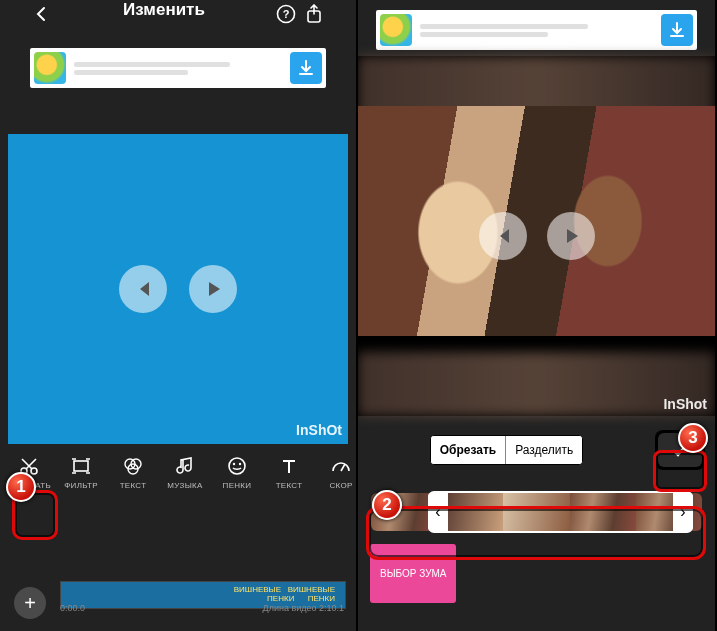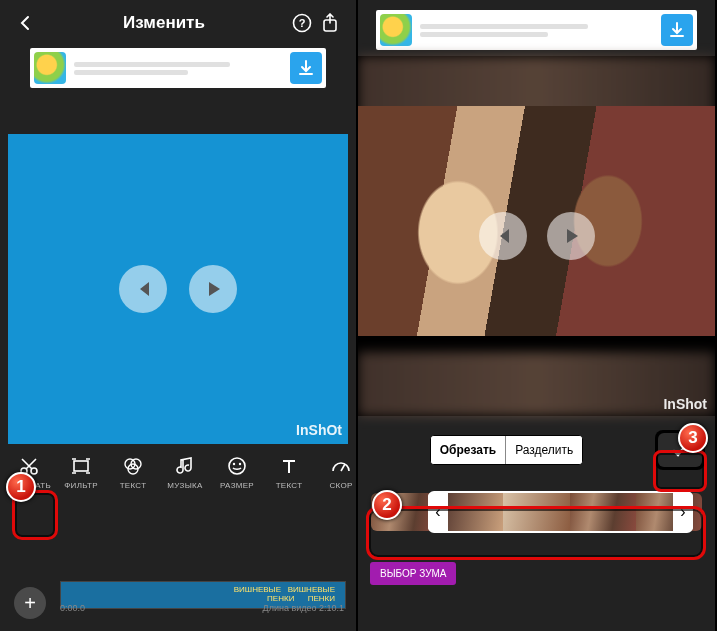--- a/index.html
+++ b/index.html
@@ -2,21 +2,21 @@
 <html><head>
 <meta charset="utf-8">
 <style>
   *{box-sizing:border-box;margin:0;padding:0;font-family:-apple-system,Helvetica,Arial,sans-serif}
   body{background:#000;width:717px;height:631px;overflow:hidden;display:flex;gap:2px}
   .panel{background:#222;position:relative;height:631px;overflow:hidden}
   .left{width:356px}
   .right{width:357px}
 
   
-  .hdr{display:flex;align-items:center;height:46px;padding:0 12px;color:#fff}
+  .hdr{display:flex;align-items:flex-start;height:46px;padding:0 28px;color:#fff}
   .hdr .spacer{flex:1}
   .hdr .title{font-size:17px;font-weight:600}
   .icon-btn{width:28px;height:28px;display:flex;align-items:center;justify-content:center;color:#fff;cursor:pointer}
   .icon-btn svg{display:block}
 
   
   .ad{background:#fff;margin:2px 30px 6px 30px;height:40px;border-radius:2px;display:flex;align-items:center;padding:3px 4px;gap:8px;position:relative}
   .ad .blob{width:32px;height:32px;border-radius:4px;background:radial-gradient(circle at 40% 40%,#ffd24c 0 35%,#8fd04a 40% 60%,#35b6e6 70% 100%)}
   .ad .txt{flex:1}
   .ad .line{height:5px;background:rgba(0,0,0,.12);border-radius:2px;margin:3px 0}
@@ -69,21 +69,21 @@
   .range-strip{margin:6px 10px;height:44px;border-radius:8px;position:relative}
   .range-inner{position:absolute;inset:3px;border-radius:6px;overflow:hidden;display:flex}
   .thumb{flex:1;background:linear-gradient(100deg,#7a4d38,#b08a6f,#5c3e30,#8a4a3e)}
   .thumb:nth-child(2){background:linear-gradient(100deg,#4b2f29,#caa07c)}
   .thumb:nth-child(3){background:linear-gradient(100deg,#d8c2a7,#8c5c40)}
   .handle{position:absolute;top:3px;bottom:3px;width:20px;background:#fff;display:flex;align-items:center;justify-content:center;color:#000;font-size:16px;cursor:ew-resize}
   .handle.left{left:60px;border-radius:4px 0 0 4px}
   .handle.right{right:12px;border-radius:0 4px 4px 0}
   .range-outline{position:absolute;left:60px;right:12px;top:1px;bottom:1px;border:2px solid #fff;border-radius:6px;pointer-events:none}
 
-  .tag{margin:22px 12px;display:inline-block;background:#a21caf;color:#fff;font-size:10px;padding:6px 10px;border-radius:3px;cursor:pointer}
+  .tag{margin:4px 12px;display:inline-block;background:#ec4899;color:#fff;font-size:10px;padding:24px 10px;border-radius:3px;cursor:pointer}
 
   
   .badge{position:absolute;width:30px;height:30px;border-radius:50%;background:radial-gradient(circle at 35% 30%,#ff6a4d,#c8120a 70%);border:2px solid #fff;color:#fff;font-weight:800;display:flex;align-items:center;justify-content:center;font-size:17px;box-shadow:0 0 4px #000;z-index:20}
   .hl{position:absolute;border:3px solid #e00909;border-radius:10px;pointer-events:none;z-index:15;box-shadow:0 0 0 2px rgba(0,0,0,.6) inset}
 </style>
 </head>
 <body>
 
 <div class="panel left">
   <div class="hdr">
@@ -178,21 +178,21 @@
     </div>
     <div class="tool">
       <div class="ticon">
           <svg width="20" height="20" viewBox="0 0 20 20">
             <circle cx="10" cy="10" r="8" stroke="#fff" stroke-width="1.6" fill="none"></circle>
             <circle cx="7" cy="8" r="1.2" fill="#fff"></circle>
             <circle cx="13" cy="8" r="1.2" fill="#fff"></circle>
             <path d="M6 12c1.3 1.6 6.7 1.6 8 0" stroke="#fff" stroke-width="1.4" fill="none"></path>
           </svg>
         </div>
-      <span class="tool-label">РАЗМЕР</span>
+      <span class="tool-label">ПЕНКИ</span>
     </div>
     <div class="tool">
       <div class="ticon">
           <svg width="20" height="20" viewBox="0 0 20 20">
             <path d="M4 5h12M10 5v12" stroke="#fff" stroke-width="2"></path>
           </svg>
         </div>
       <span class="tool-label">ТЕКСТ</span>
     </div>
     <div class="tool">

